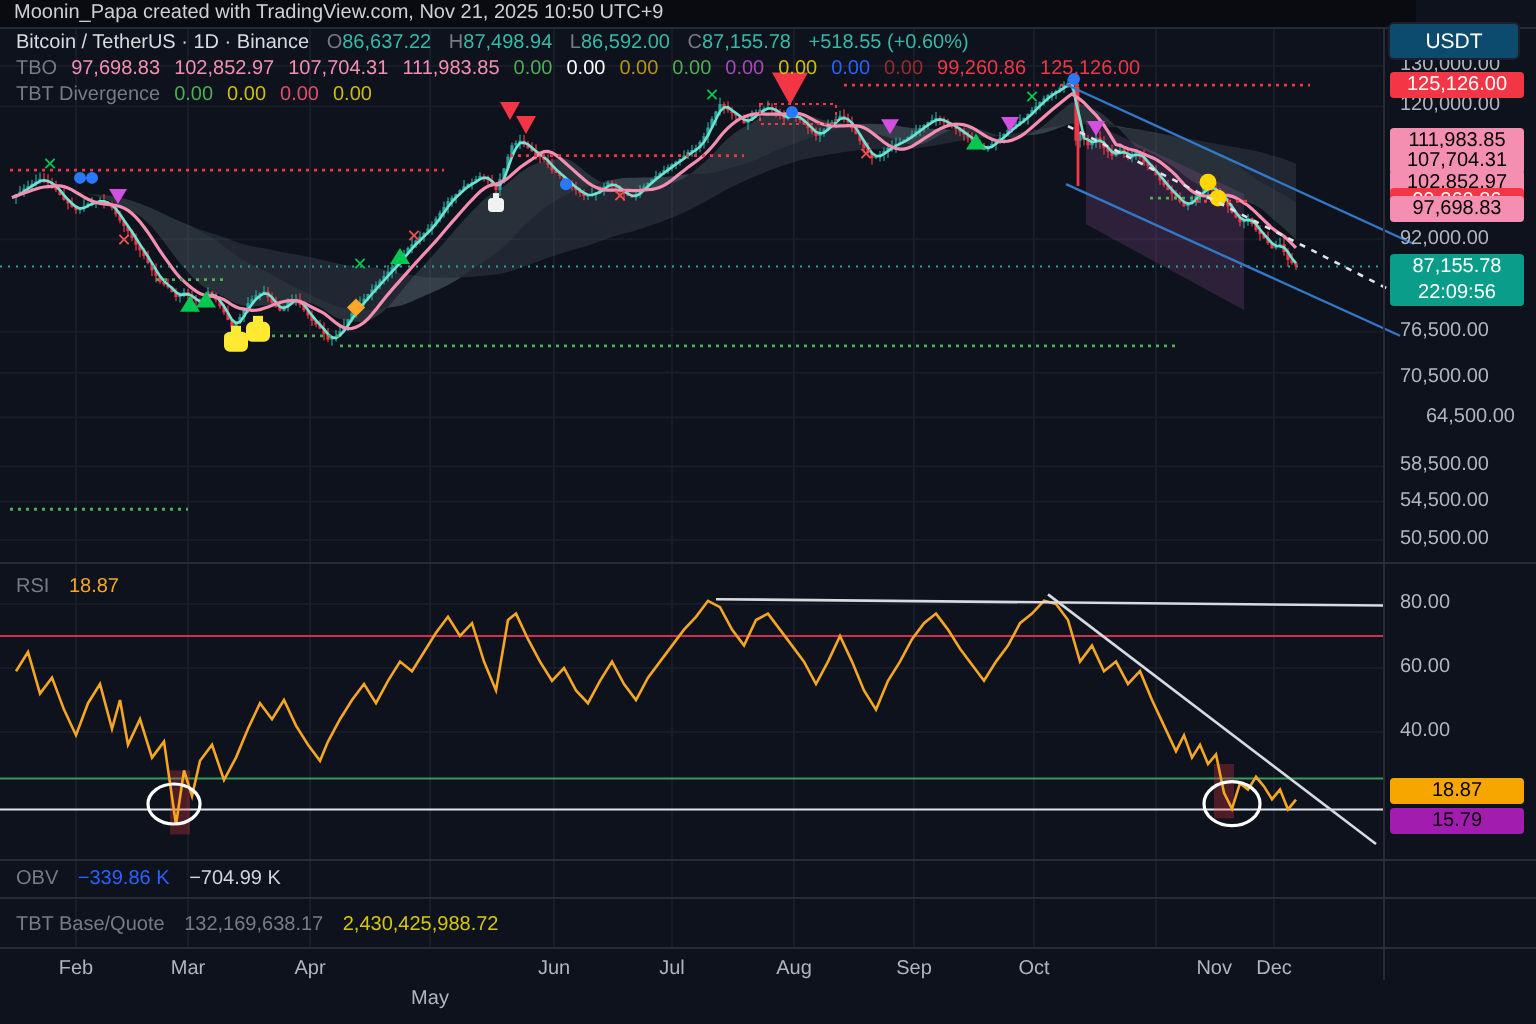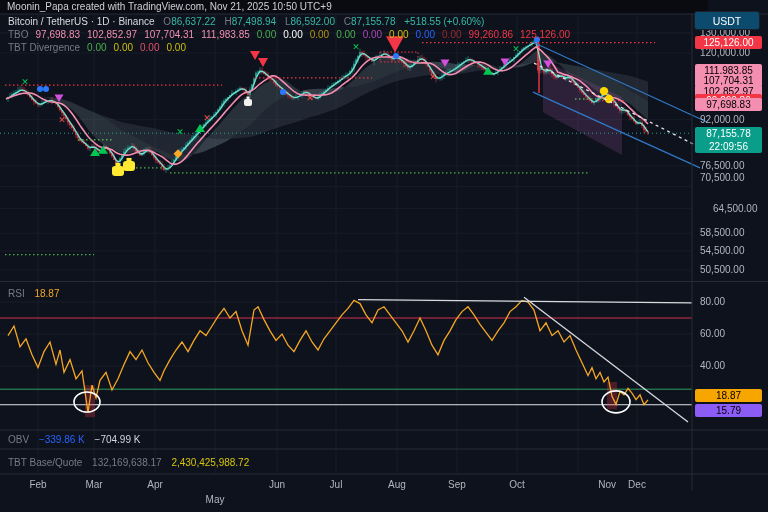--- a/index.html
+++ b/index.html
@@ -814,37 +814,37 @@
     <span class="sp" id="tbq-v2" style="color: rgb(214, 198, 10);">2,430,425,988.72</span>
   </div>
 
   <button class="usdt-btn">USDT</button>
 
   <div id="price-axis">
       <div class="axis-label" style="top: 27.0059px;">130,000.00</div>
       <div class="axis-label" style="top: 47.0694px;">120,000.00</div>
       <div class="axis-label" style="top: 113.671px;">92,000.00</div>
       <div class="axis-label" style="top: 159.917px;">76,500.00</div>
-      <div class="axis-label" style="top: 172px;">70,500.00</div>
+      <div class="axis-label" style="top: 183px;">70,500.00</div>
       <div class="axis-label" style="top: 202.686px; padding-left: 13px;">64,500.00</div>
       <div class="axis-label" style="top: 227.16px;">58,500.00</div>
       <div class="axis-label" style="top: 244.913px;">54,500.00</div>
       <div class="axis-label" style="top: 264.02px;">50,500.00</div>
       <div class="axis-label" style="top: 296px;">80.00</div>
       <div class="axis-label" style="top: 328px;">60.00</div>
       <div class="axis-label" style="top: 360px;">40.00</div>
       <div class="axis-badge" style="top: 36.0844px; background: rgb(242, 54, 69); color: rgb(255, 255, 255); height: 13px;">125,126.00</div>
       <div class="axis-badge" style="top: 63.8989px; background: rgb(244, 143, 177); color: rgb(0, 0, 0); height: 13px;">111,983.85</div>
       <div class="axis-badge" style="top: 73.667px; background: rgb(244, 143, 177); color: rgb(0, 0, 0); height: 13px;">107,704.31</div>
       <div class="axis-badge" style="top: 85.2189px; background: rgb(244, 143, 177); color: rgb(0, 0, 0); height: 13px;">102,852.97</div>
       <div class="axis-badge" style="top: 94.1294px; background: rgb(242, 54, 69); color: rgb(255, 255, 255); height: 13px;">99,260.86</div>
       <div class="axis-badge" style="top: 98.1052px; background: rgb(244, 143, 177); color: rgb(0, 0, 0); height: 13px;">97,698.83</div>
       <div class="axis-badge" style="top: 127.228px; background: rgb(10, 158, 138); color: rgb(255, 255, 255); height: 26px;">87,155.78<br>22:09:56</div>
       <div class="axis-badge" style="top: 389.308px; background: rgb(247, 166, 0); color: rgb(0, 0, 0); height: 13px;">18.87</div>
-      <div class="axis-badge" style="top: 404.236px; background: #8b5cf6; color: rgb(0, 0, 0); height: 13px;">15.79</div>
+      <div class="axis-badge" style="top: 404.236px; background: #a21caf; color: rgb(0, 0, 0); height: 13px;">15.79</div>
     </div>
   <div id="time-axis">
       <div class="month" style="left: 38px;">Feb</div>
       <div class="month" style="left: 94px;">Mar</div>
       <div class="month" style="left: 155px;">Apr</div>
       <div class="month" style="left: 215px; margin-top: 15px;">May</div>
       <div class="month" style="left: 277px;">Jun</div>
       <div class="month" style="left: 336px;">Jul</div>
       <div class="month" style="left: 397px;">Aug</div>
       <div class="month" style="left: 457px;">Sep</div>

